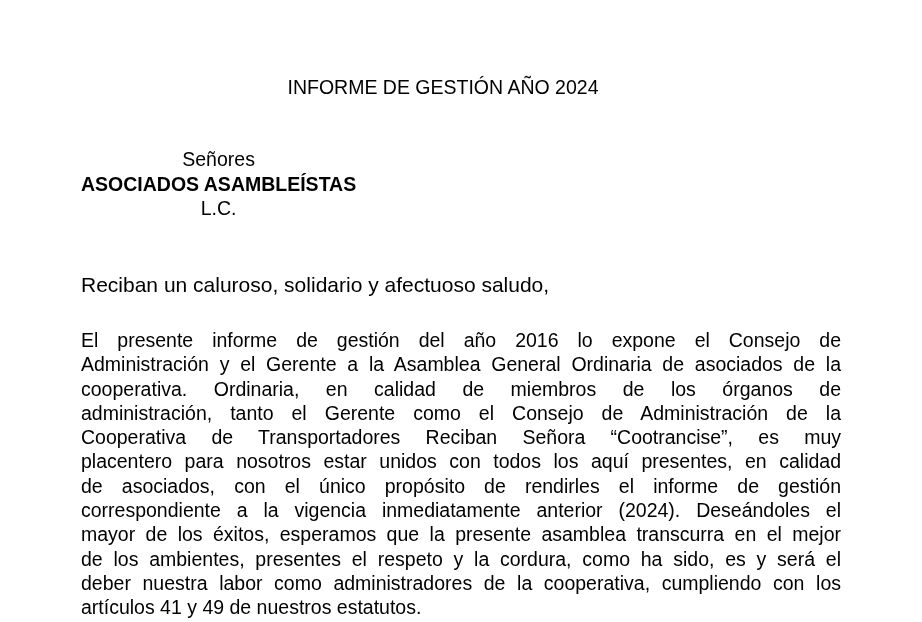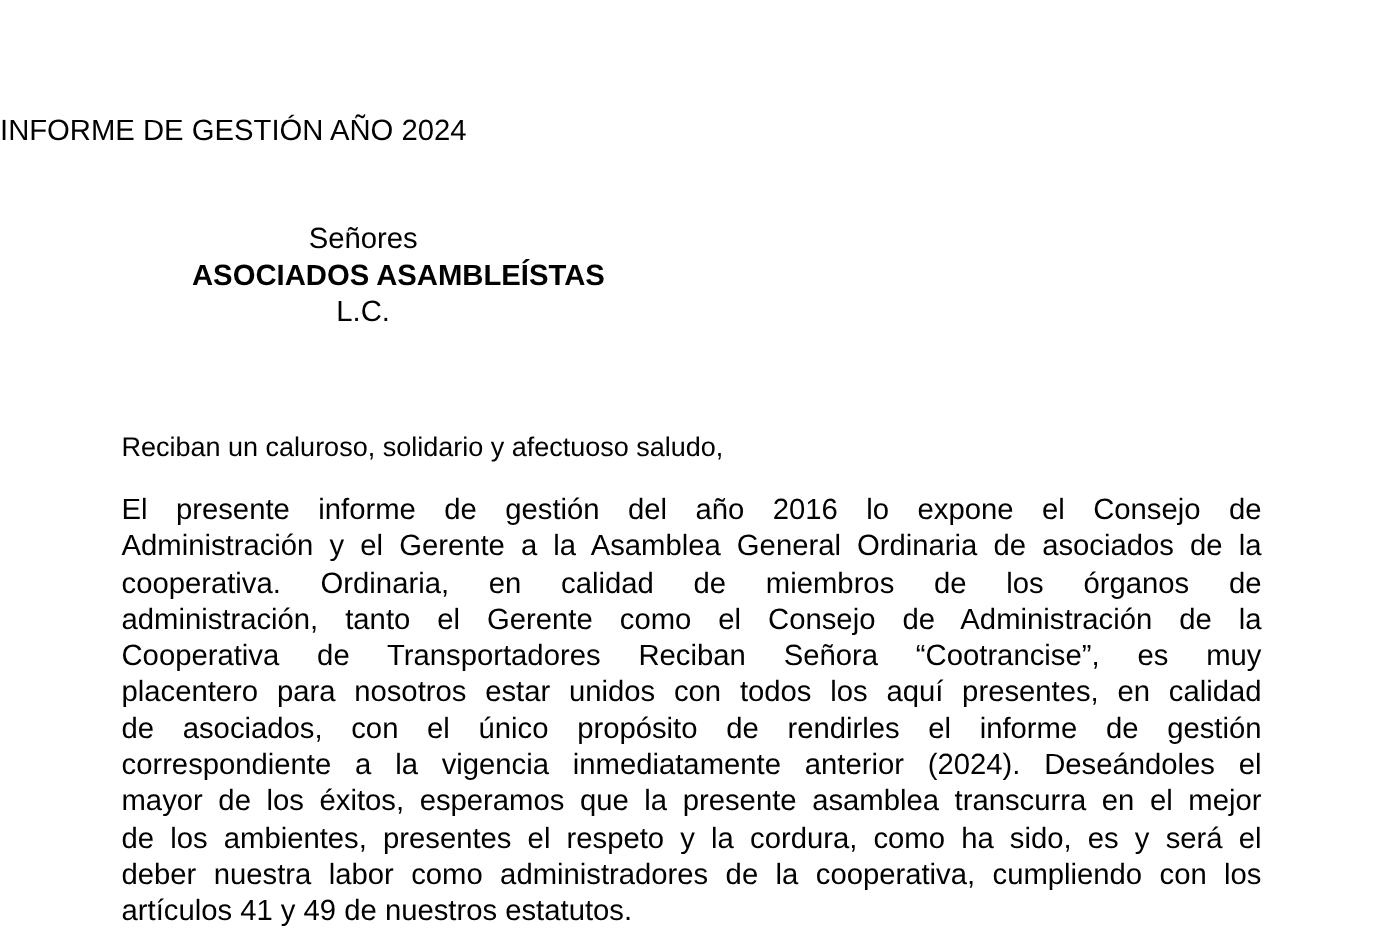--- a/index.html
+++ b/index.html
@@ -21,41 +21,41 @@
       top: 0;
       width: 922px;
       height: 622px;
       background: #ffffff;
     }
     .title {
       position: absolute;
       top: 75px;
       left: 0;
       width: 886px;
+      text-align: center;
       font-size: 19.5px;
       line-height: 24px;
       letter-spacing: 0px;
     }
     .addressee {
       position: absolute;
       left: 81px;
       top: 147px;
       font-size: 19.5px;
       line-height: 24.5px;
       text-align: center;
     }
     .addressee .bold {
       font-weight: bold;
-      margin-left: 47px;
     }
     .greeting {
       position: absolute;
       left: 81px;
-      top: 286px;
-      font-size: 18px;
+      top: 273px;
+      font-size: 21px;
       line-height: 24px;
     }
     .body-para {
       position: absolute;
       left: 81px;
       top: 328px;
       width: 760px;
       font-size: 19.5px;
     }
     .body-para .line {

